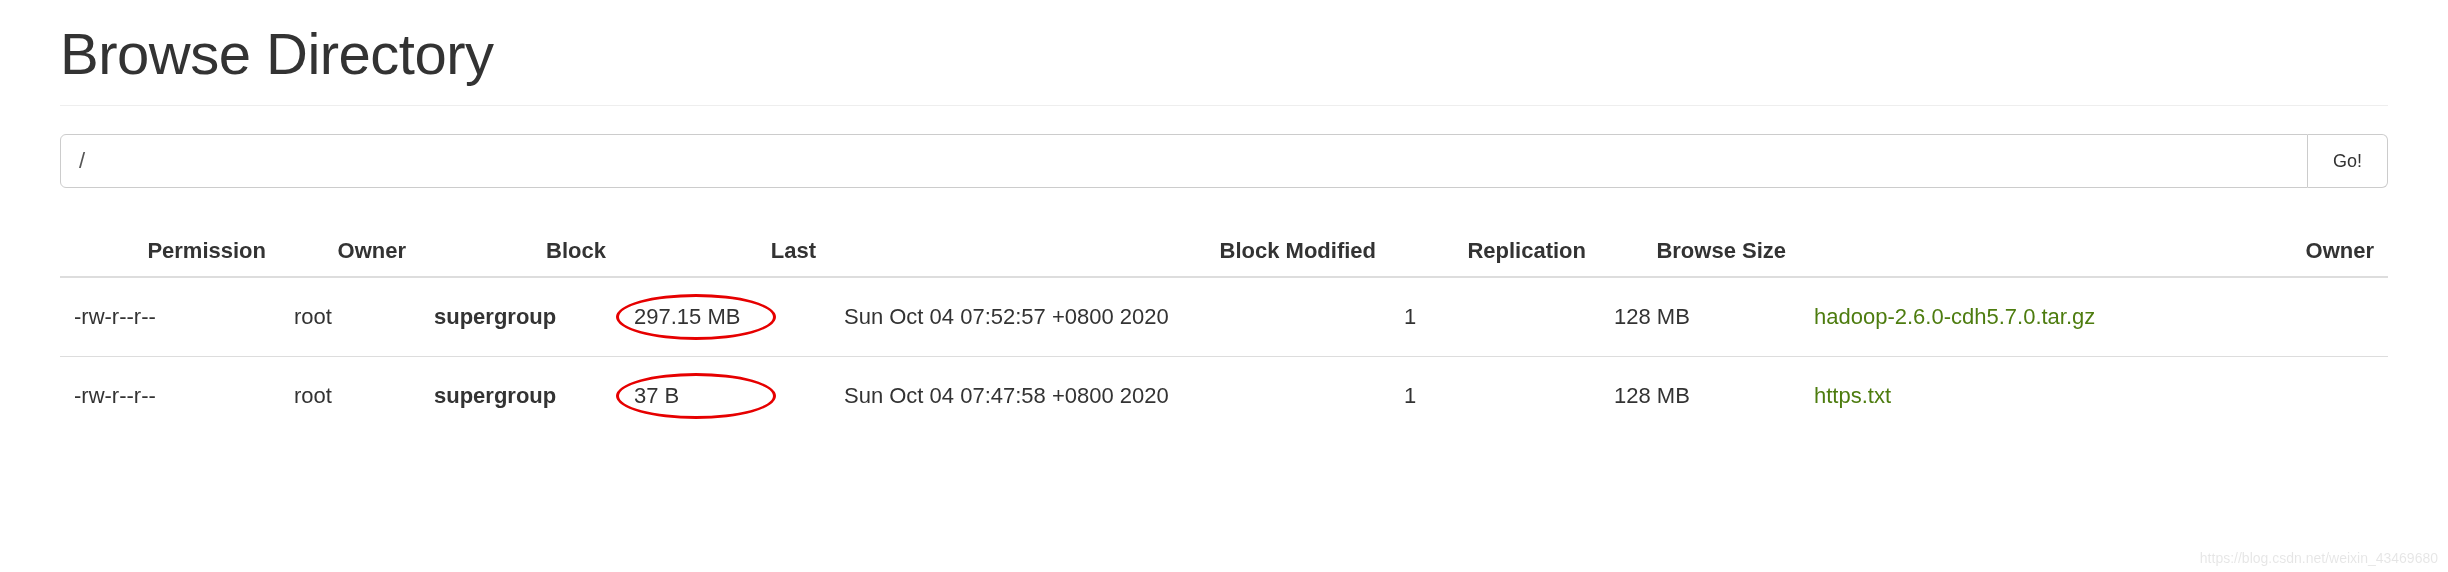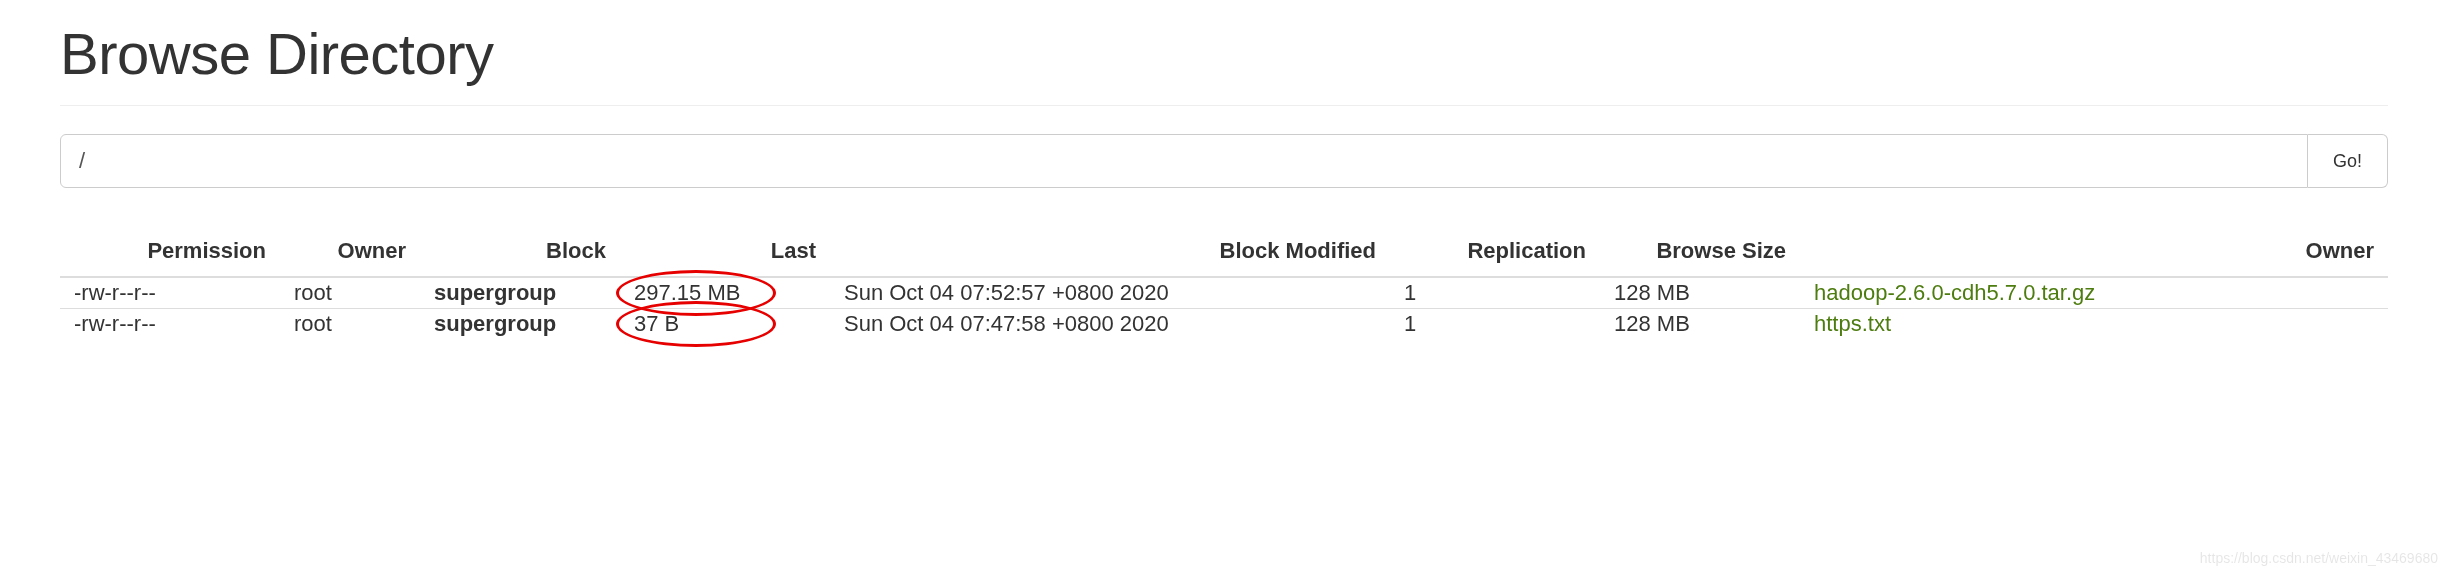--- a/index.html
+++ b/index.html
@@ -56,21 +56,21 @@
       color: #333;
     }
     table.listing th {
       text-align: right;
       font-weight: 700;
       padding: 12px 14px;
       border-bottom: 2px solid #ddd;
       color: #333;
     }
     table.listing td {
-      padding: 2px 14px;
+      padding: 26px 14px;
       border-top: 1px solid #ddd;
       white-space: nowrap;
     }
     .col-permission { width: 220px; }
     .col-owner { width: 140px; }
     .col-group { width: 200px; font-weight: bold; }
     .col-size { width: 210px; position: relative; }
     .col-lastmod { width: 560px; }
     .col-replication { width: 210px; }
     .col-blocksize { width: 200px; }

